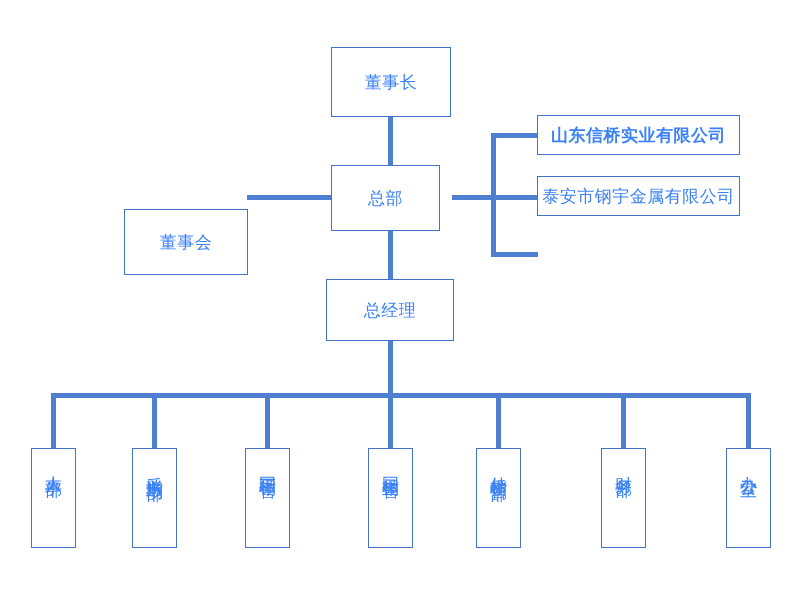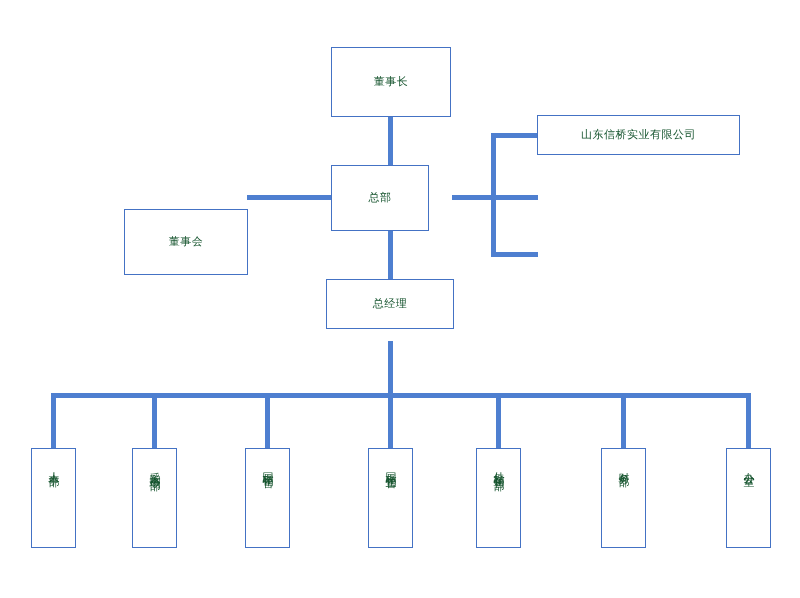--- a/index.html
+++ b/index.html
@@ -21,22 +21,22 @@
     position: absolute;
     box-sizing: border-box;
     background: #ffffff;
     border: 1px solid #4472C4;
     display: flex;
     align-items: center;
     justify-content: center;
     z-index: 3;
   }
   .node-label {
-    font-size: 11px;
-    color: #14532d;
+    font-size: 17px;
+    color: #3b82f6;
     line-height: 1.35;
     letter-spacing: 0.5px;
     text-align: center;
     white-space: nowrap;
   }
   .node.vertical .node-label {
     writing-mode: vertical-rl;
     text-orientation: upright;
     letter-spacing: 2px;
     line-height: 1.0;
@@ -85,31 +85,34 @@
   <div class="conn" style="left:746px; top:393px; width:5px; height:55px;"></div>
 
   <div class="node" style="left:331px; top:47px; width:120px; height:70px;">
     <span class="node-label">董事长</span>
   </div>
 
   <div class="node" style="left:124px; top:165px; width:124px; height:66px;margin-top:44px;">
     <span class="node-label">董事会</span>
   </div>
 
-  <div class="node" style="left:331px; top:165px; width:98px; height:66px;">
+  <div class="node" style="left:331px; top:165px; width:109px; height:66px;">
     <span class="node-label">总部</span>
   </div>
 
-  <div class="node" style="left:537px; top:115px; width:203px; height:40px;">
+  <div class="node" style="left:537px; top:115px; width:203px; height:40px;font-weight:bold;">
     <span class="node-label">山东信桥实业有限公司</span>
   </div>
 
+  <div class="node" style="left:537px; top:176px; width:203px; height:40px;">
+    <span class="node-label">泰安市钢宇金属有限公司</span>
+  </div>
 
 
-  <div class="node" style="left:326px; top:279px; width:128px; height:50px;">
+  <div class="node" style="left:326px; top:279px; width:128px; height:62px;">
     <span class="node-label">总经理</span>
   </div>
 
   <div class="node vertical" style="left:31px; top:448px; width:45px; height:100px;">
     <span class="node-label">人事部</span>
   </div>
 
   <div class="node vertical" style="left:132px; top:448px; width:45px; height:100px;">
     <span class="node-label">采购市场部</span>
   </div>

